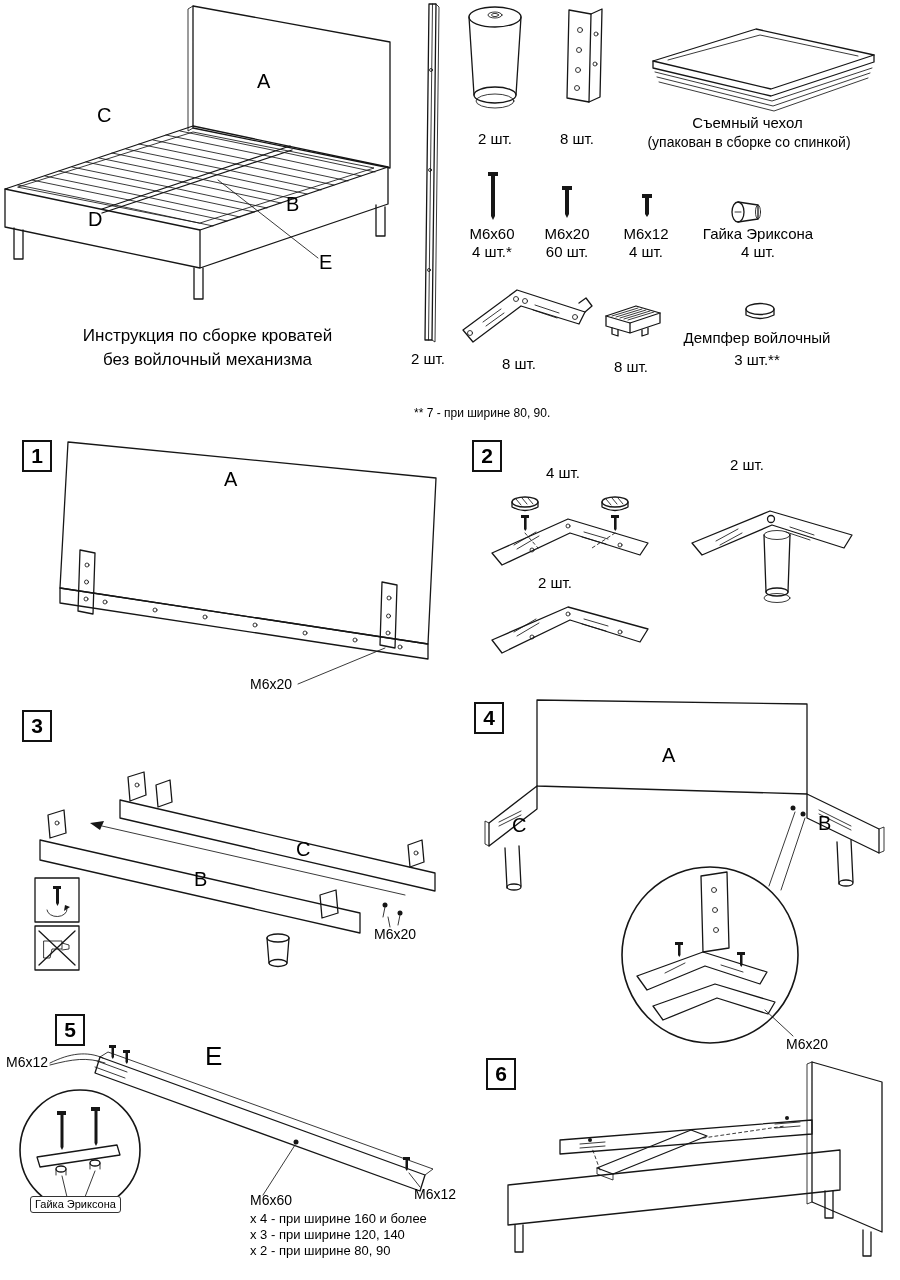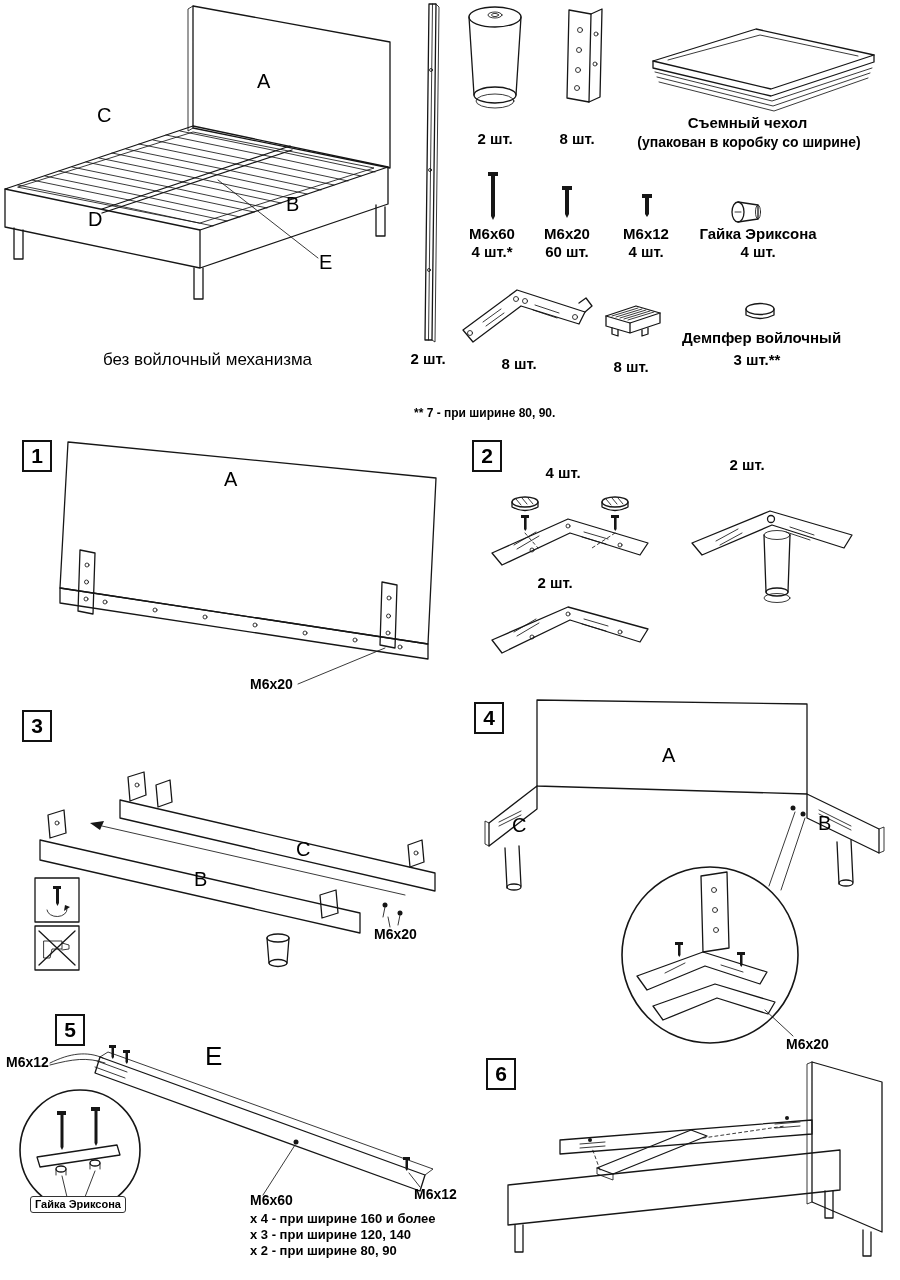--- a/index.html
+++ b/index.html
@@ -1,21 +1,21 @@
 <!DOCTYPE html>
 <html><head>
 <meta charset="utf-8">
 <style>
   * { margin:0; padding:0; box-sizing:border-box; }
   html,body { background:#fff; }
   .page { position:relative; width:900px; height:1280px; background:#ffffff;
           font-family:"Liberation Sans", sans-serif; color:#000; overflow:hidden; }
   .txt { position:absolute; white-space:nowrap; line-height:1.15; }
   .c { text-align:center; }
-  .b { font-weight:bold; }
+  .b { font-weight:normal; }
   .s11{font-size:11px;} .s12{font-size:12px;} .s13{font-size:13px;} .s14{font-size:14px;}
   .s15{font-size:15px;} .s17{font-size:17px;} .s20{font-size:20px;} .s26{font-size:26px;}
   .step-num { position:absolute; width:30px; height:32px; border:2px solid #111;
               display:flex; align-items:center; justify-content:center;
               font-size:21px; font-weight:bold; background:#fff; }
   svg.draw { position:absolute; overflow:visible; }
   .ln { stroke:#161616; stroke-width:1.3; fill:none; stroke-linejoin:round; stroke-linecap:round; }
   .thin { stroke-width:0.85; }
   .fill { fill:#161616; stroke:none; }
   .boxed { border:1px solid #333; border-radius:3px; padding:1px 4px; background:#fff; }
@@ -45,20 +45,21 @@
     </g>
     <path class="ln thin" d="M318,258 L218,180"></path>
   </svg>
 
   <div class="txt s20" style="left:257px;top:70px">A</div>
   <div class="txt s20" style="left:97px;top:104px">C</div>
   <div class="txt s20" style="left:88px;top:208px">D</div>
   <div class="txt s20" style="left:286px;top:193px">B</div>
   <div class="txt s20" style="left:319px;top:251px">E</div>
 
+  <div class="txt s17 c" style="left:40px;top:326px;width:335px">Инструкция по сборке кроватей</div>
   <div class="txt s17 c" style="left:40px;top:350px;width:335px">без войлочный механизма</div>
 
   <svg class="draw" style="left:405px;top:0" width="50" height="350" viewBox="0 0 50 350">
     <path class="ln" d="M24,4 L31,4 L27,340 L20,340 Z"></path>
     <path class="ln thin" d="M31,4 L34,7 L30,342 L27,340 M27.5,4 L23.5,340"></path>
     <circle class="ln thin" cx="26" cy="70" r="1.5"></circle>
     <circle class="ln thin" cx="25" cy="170" r="1.5"></circle>
     <circle class="ln thin" cx="24" cy="270" r="1.5"></circle>
   </svg>
   <div class="txt s15 b c" style="left:398px;top:350px;width:60px">2 шт.</div>
@@ -85,21 +86,21 @@
   </svg>
   <div class="txt s15 b c" style="left:544px;top:130px;width:66px">8 шт.</div>
 
   <svg class="draw" style="left:638px;top:15px" width="250" height="105" viewBox="0 0 250 105">
     <path class="ln" d="M15,46 L118,14 L236,40 L133,74 Z"></path>
     <path class="ln thin" d="M30,45 L122,20 L220,41"></path>
     <path class="ln" d="M15,46 L15,53 L133,81 L236,47 L236,40"></path>
     <path class="ln thin" d="M17,57 L134,86 L234,53 M19,62 L135,91 L232,58 M21,67 L136,96 L230,63"></path>
   </svg>
   <div class="txt s15 b c" style="left:640px;top:114px;width:215px">Съемный чехол</div>
-  <div class="txt s14 b c" style="left:618px;top:134px;width:262px">(упакован в коробку со ширине)</div>
+  <div class="txt s14 b c" style="left:618px;top:134px;width:262px">(упакован в сборке со спинкой)</div>
 
   <svg class="draw" style="left:478px;top:170px" width="30" height="52" viewBox="0 0 30 52">
     <path class="fill" d="M10,2 h10 v4 h-10 Z"></path>
       <path class="fill" d="M13,6 h4 v40 l-2,4 l-2,-4 Z"></path>
   </svg>
   <div class="txt s15 b c" style="left:459px;top:225px;width:66px">М6х60</div>
   <div class="txt s15 b c" style="left:459px;top:243px;width:66px">4 шт.*</div>
 
   <svg class="draw" style="left:552px;top:184px" width="30" height="38" viewBox="0 0 30 38">
     <path class="fill" d="M10,2 h10 v4 h-10 Z"></path>

